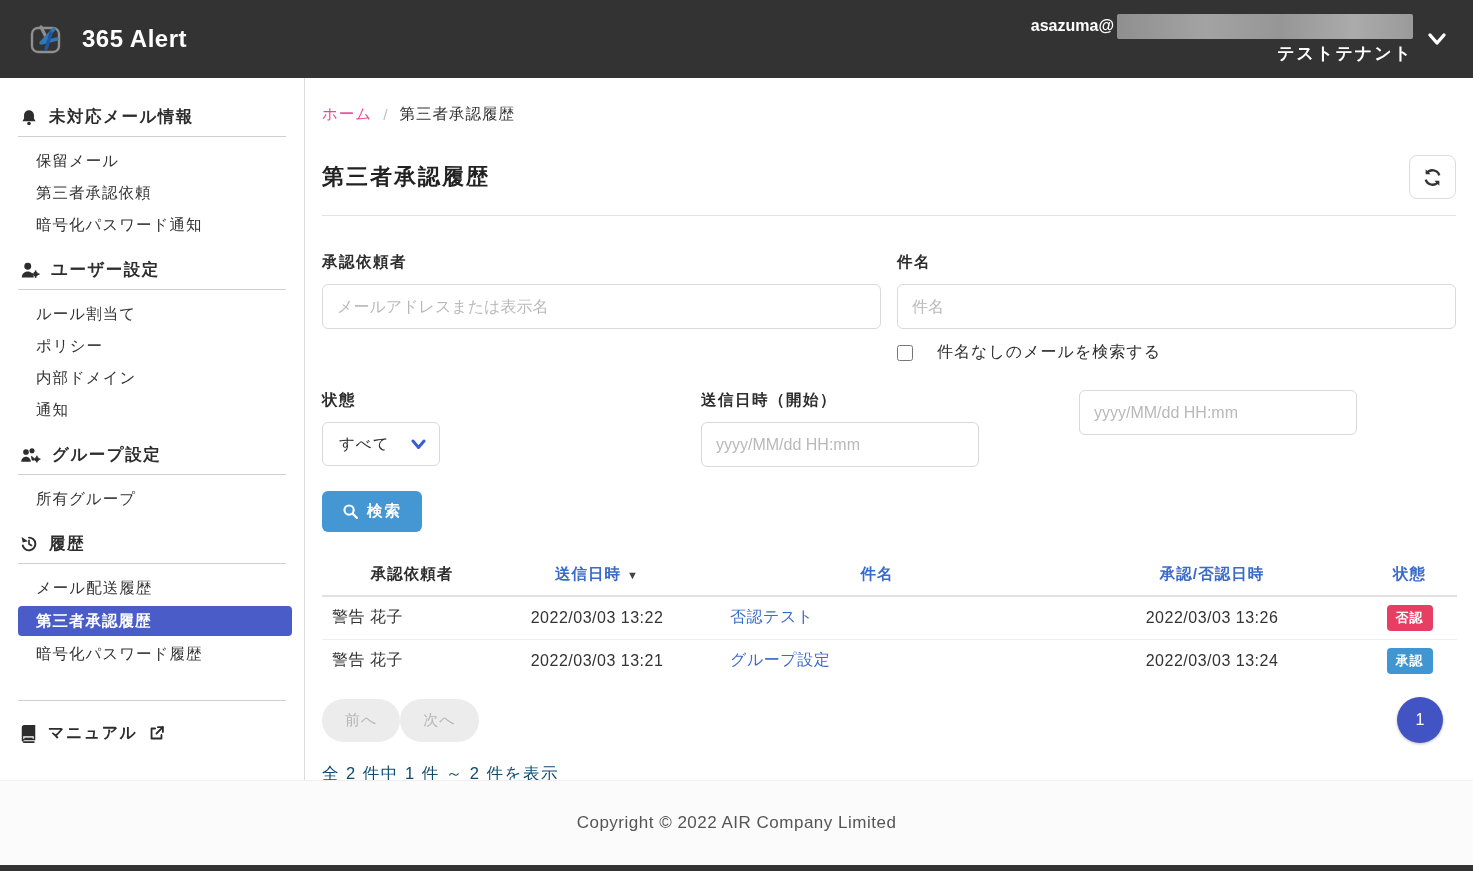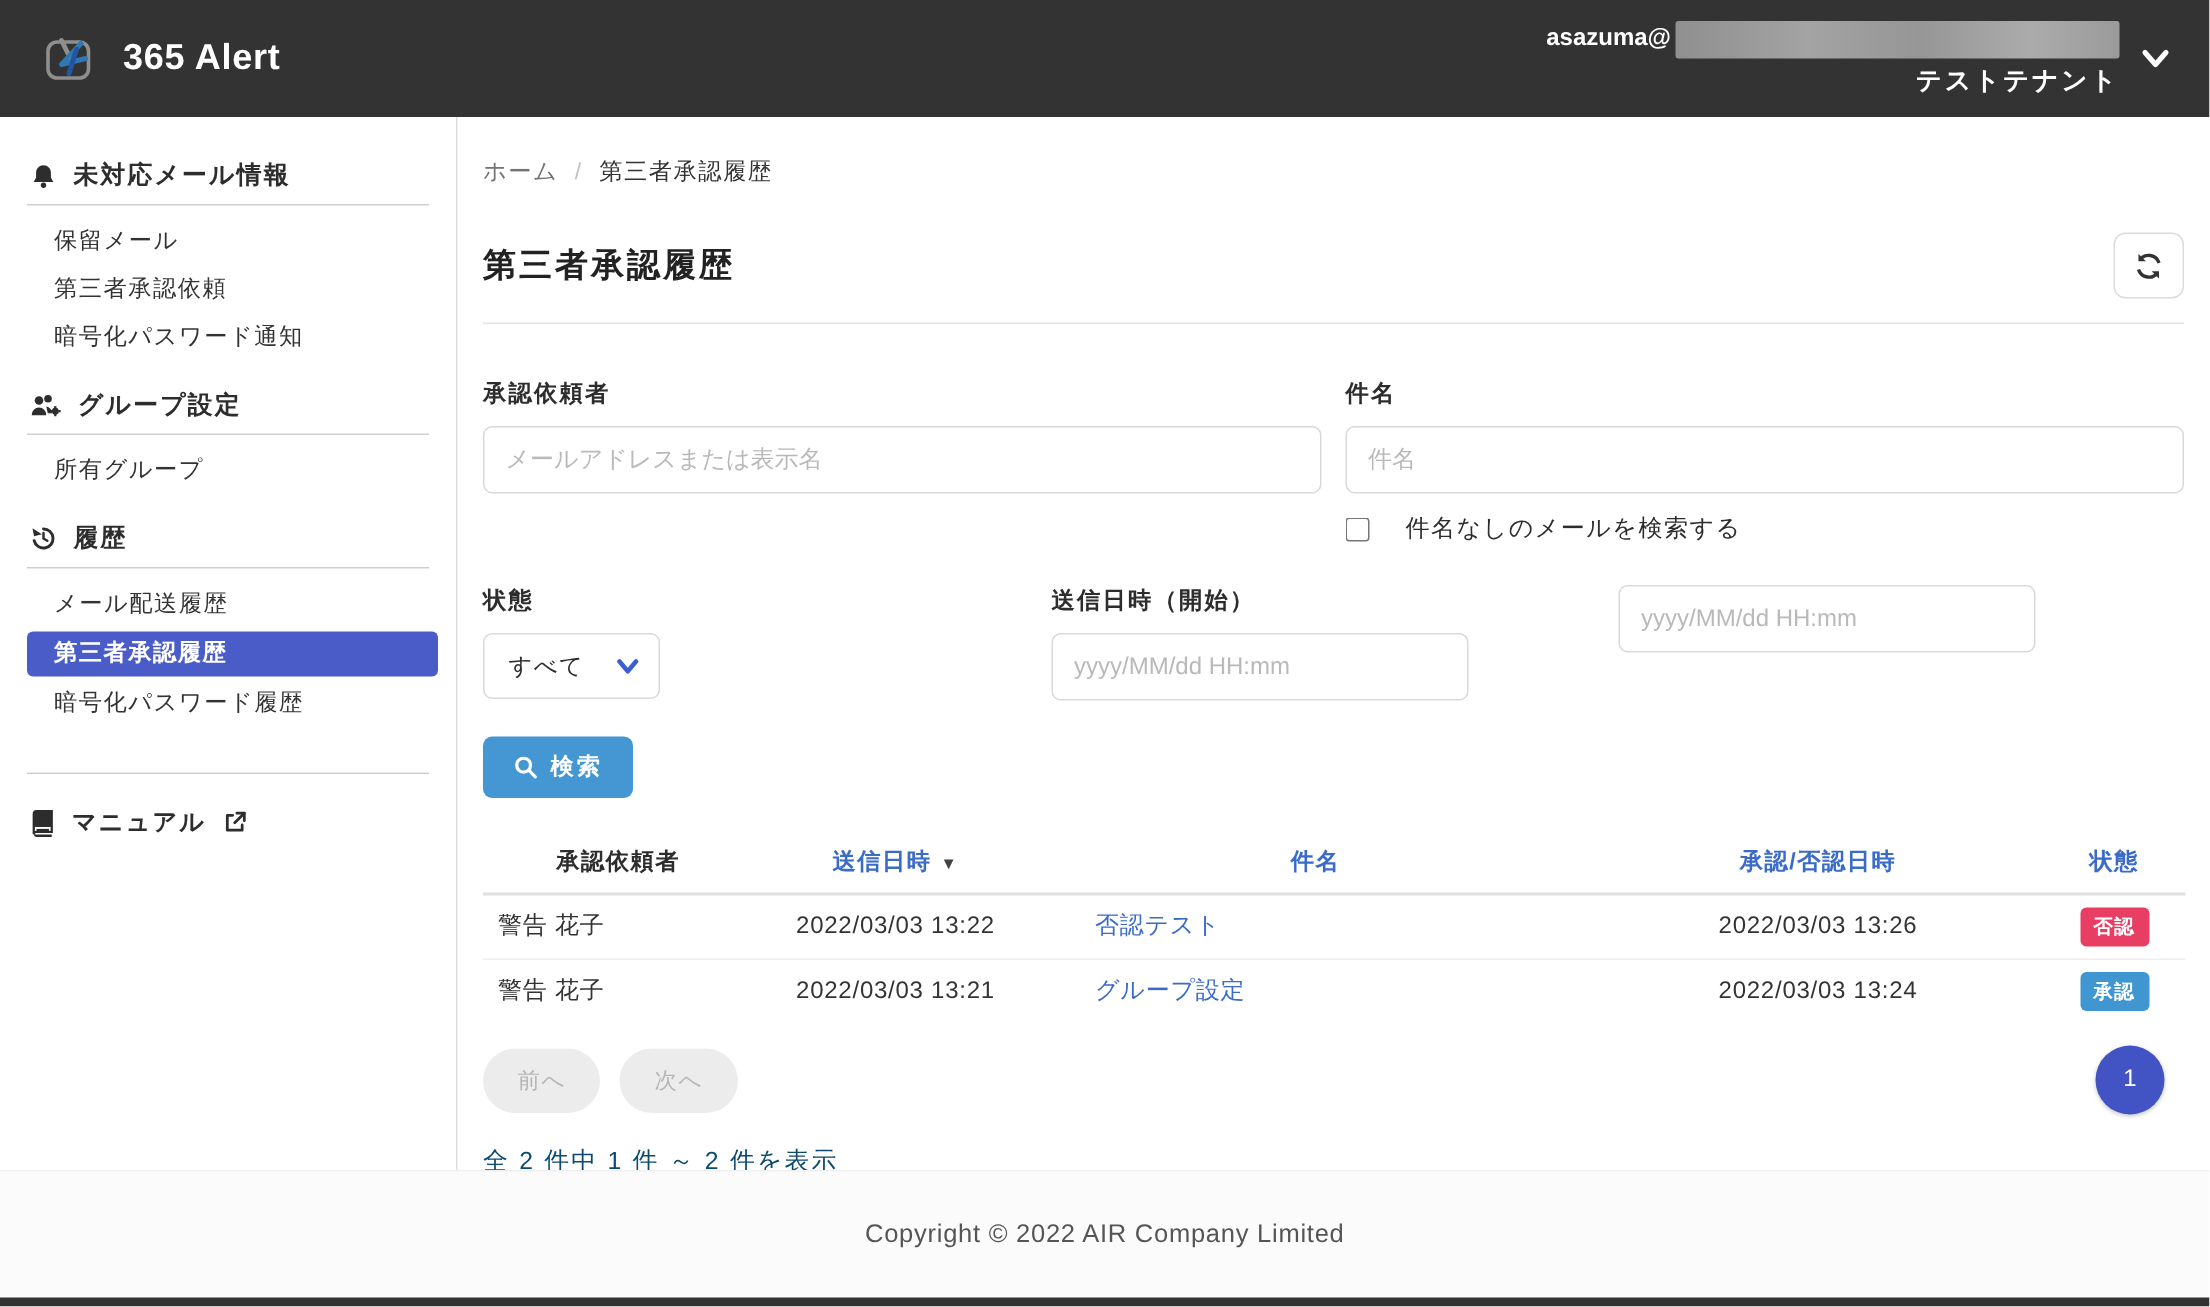--- a/index.html
+++ b/index.html
@@ -55,21 +55,21 @@
     display: flex; align-items: center; gap: 11px; padding: 0 20px;
     font-size: 16px; font-weight: 600; color: #2d2d2d; letter-spacing: 1.5px; cursor: pointer;
   }
 
   
   .main {
     position: absolute; left: 306px; top: 78px; right: 0; bottom: 91px;
     background: #fff; padding: 18px 17px 0 16px; overflow: hidden;
   }
   .breadcrumb { display: flex; align-items: center; gap: 11px; font-size: 15.5px; margin: 8px 0 30px 0; letter-spacing: 1px; }
-  .breadcrumb .home { color: #737373; cursor: pointer; }
+  .breadcrumb .home { color: #ec4899; cursor: pointer; }
   .breadcrumb .sep { color: #c0c0c0; }
   .breadcrumb .current { color: #333; }
 
   .title-row { display: flex; align-items: center; justify-content: space-between; margin-bottom: 16px; }
   .page-title { font-size: 22px; font-weight: 700; color: #222; letter-spacing: 2px; }
   .refresh-btn {
     width: 47px; height: 44px; background: #fff; border: 1px solid #dcdcdc; border-radius: 8px;
     display: flex; align-items: center; justify-content: center; cursor: pointer;
   }
   .title-hr { border: none; border-top: 1px solid #e3e3e3; margin: 0 0 36px 0; }
@@ -123,21 +123,21 @@
   .subject-link { color: #3b6bc8; cursor: pointer; }
   .sort-caret { color: #444; font-size: 11px; margin-left: 6px; }
   .badge {
     display: inline-block; padding: 4px 9px; border-radius: 4px;
     color: #fff; font-size: 13px; font-weight: 700; letter-spacing: 1px;
   }
   .badge.denied { background: #e83e63; }
   .badge.approved { background: #3f96d1; }
 
   
-  .pagination { position: relative; margin-top: 15px; display: flex; align-items: center; gap: 13px; height: 46px; }
+  .pagination { position: relative; margin-top: 15px; display: flex; align-items: center; height: 46px; }
   .page-btn {
     background: #ececec; color: #b5b5b5; border: none; border-radius: 22px;
     padding: 12px 23px; font-size: 15px; letter-spacing: 1px; cursor: default; font-family: inherit;
   }
   .page-circle {
     position: absolute; right: 13px; top: 0; width: 46px; height: 46px; border-radius: 50%;
     background: #4254c4; color: #fff; display: flex; align-items: center; justify-content: center;
     font-size: 16px; cursor: pointer; box-shadow: 0 1px 3px rgba(0,0,0,0.25);
   }
   .count-summary { margin-top: 20px; font-size: 16.5px; color: #0c4a6e; letter-spacing: 1.5px; }
@@ -193,20 +193,41 @@
         </svg>
       </span>
       <span>未対応メール情報</span>
     </div>
     <div class="section-divider"></div>
     <div class="nav-item">保留メール</div>
     <div class="nav-item">第三者承認依頼</div>
     <div class="nav-item">暗号化パスワード通知</div>
   </div>
 
+  <div class="nav-section">
+    <div class="section-title">
+      <span>
+        <svg width="20" height="18" viewBox="0 0 26 24" fill="#2d2d2d">
+          <circle cx="10" cy="7" r="4.6"></circle>
+          <path d="M2 22c0-4.7 3.6-8 8-8s8 3.3 8 8z"></path>
+          <circle cx="20.5" cy="17.5" r="3.2"></circle>
+          <rect x="19.4" y="12.6" width="2.2" height="2.4"></rect>
+          <rect x="19.4" y="20" width="2.2" height="2.4"></rect>
+          <rect x="15.4" y="16.4" width="2.4" height="2.2"></rect>
+          <rect x="23.2" y="16.4" width="2.4" height="2.2"></rect>
+        </svg>
+      </span>
+      <span>ユーザー設定</span>
+    </div>
+    <div class="section-divider"></div>
+    <div class="nav-item">ルール割当て</div>
+    <div class="nav-item">ポリシー</div>
+    <div class="nav-item">内部ドメイン</div>
+    <div class="nav-item">通知</div>
+  </div>
 
   <div class="nav-section">
     <div class="section-title">
       <span>
         <svg width="21" height="18" viewBox="0 0 28 24" fill="#2d2d2d">
           <circle cx="8" cy="8" r="3.8"></circle>
           <circle cx="16" cy="6.4" r="3.4"></circle>
           <path d="M1.6 21c0-4 2.9-6.8 6.4-6.8s6.4 2.8 6.4 6.8z"></path>
           <path d="M14.5 13.4c2.8.5 5 2.9 5.3 6h-4z"></path>
           <circle cx="22.5" cy="17.5" r="3"></circle>

